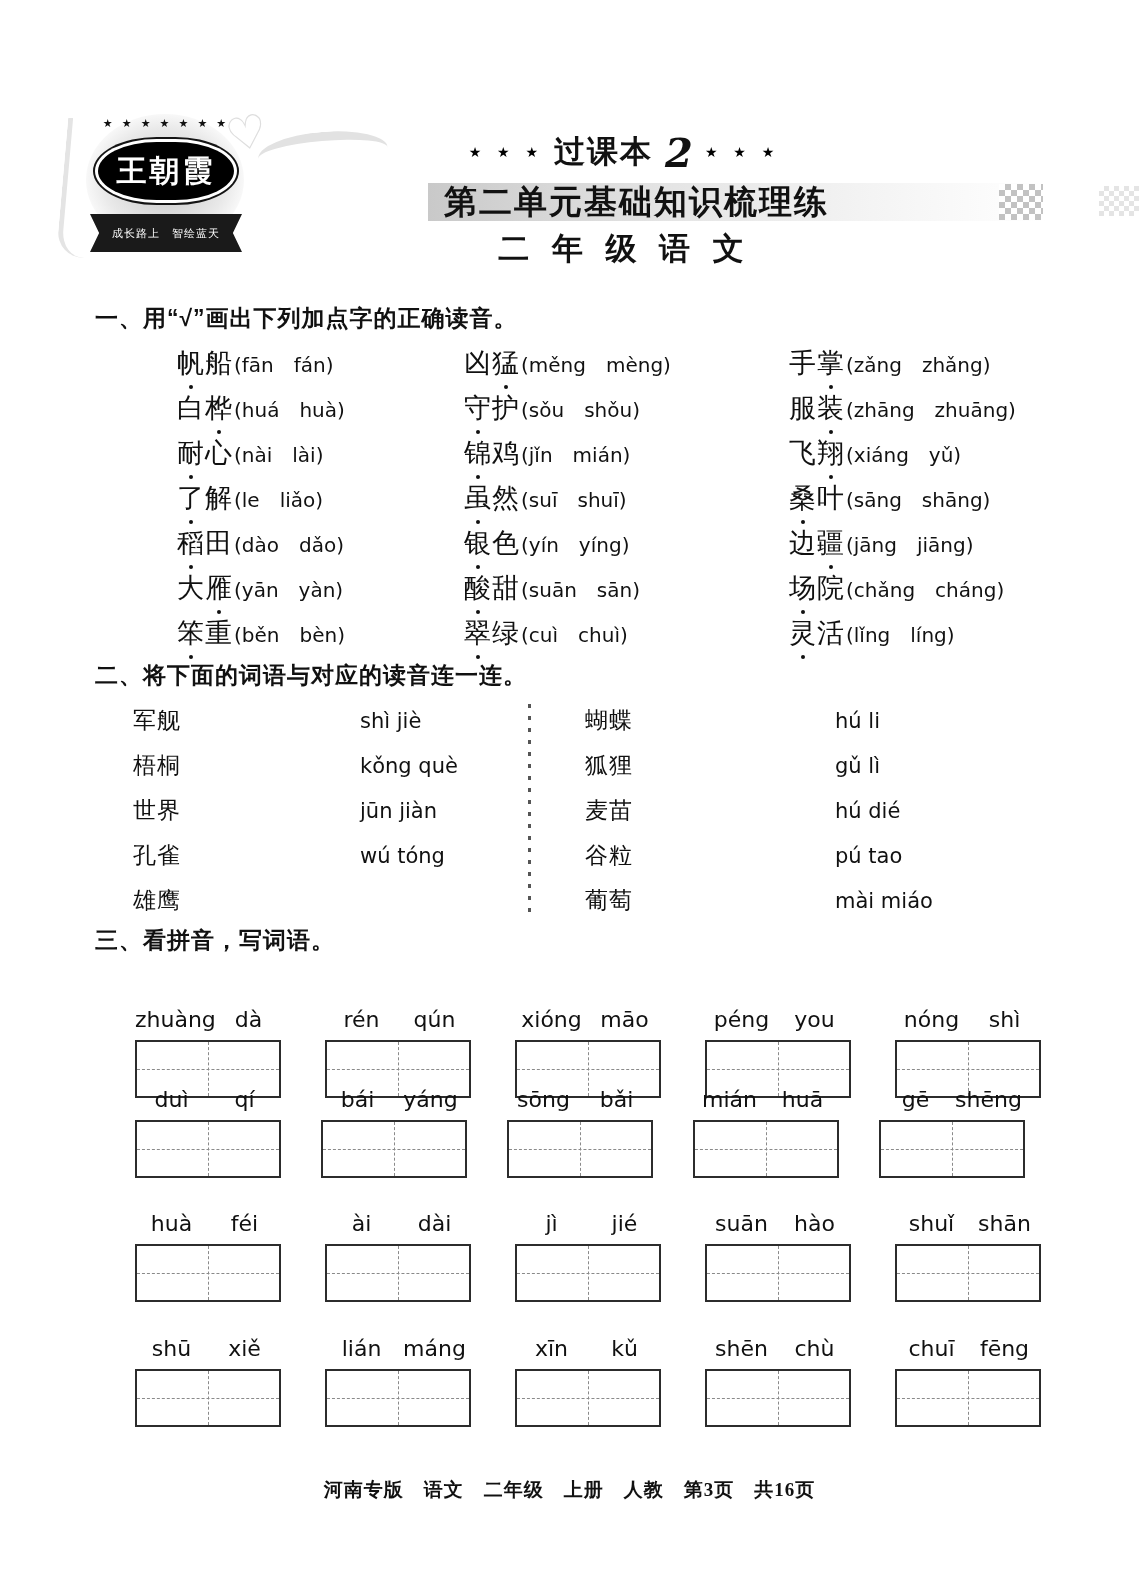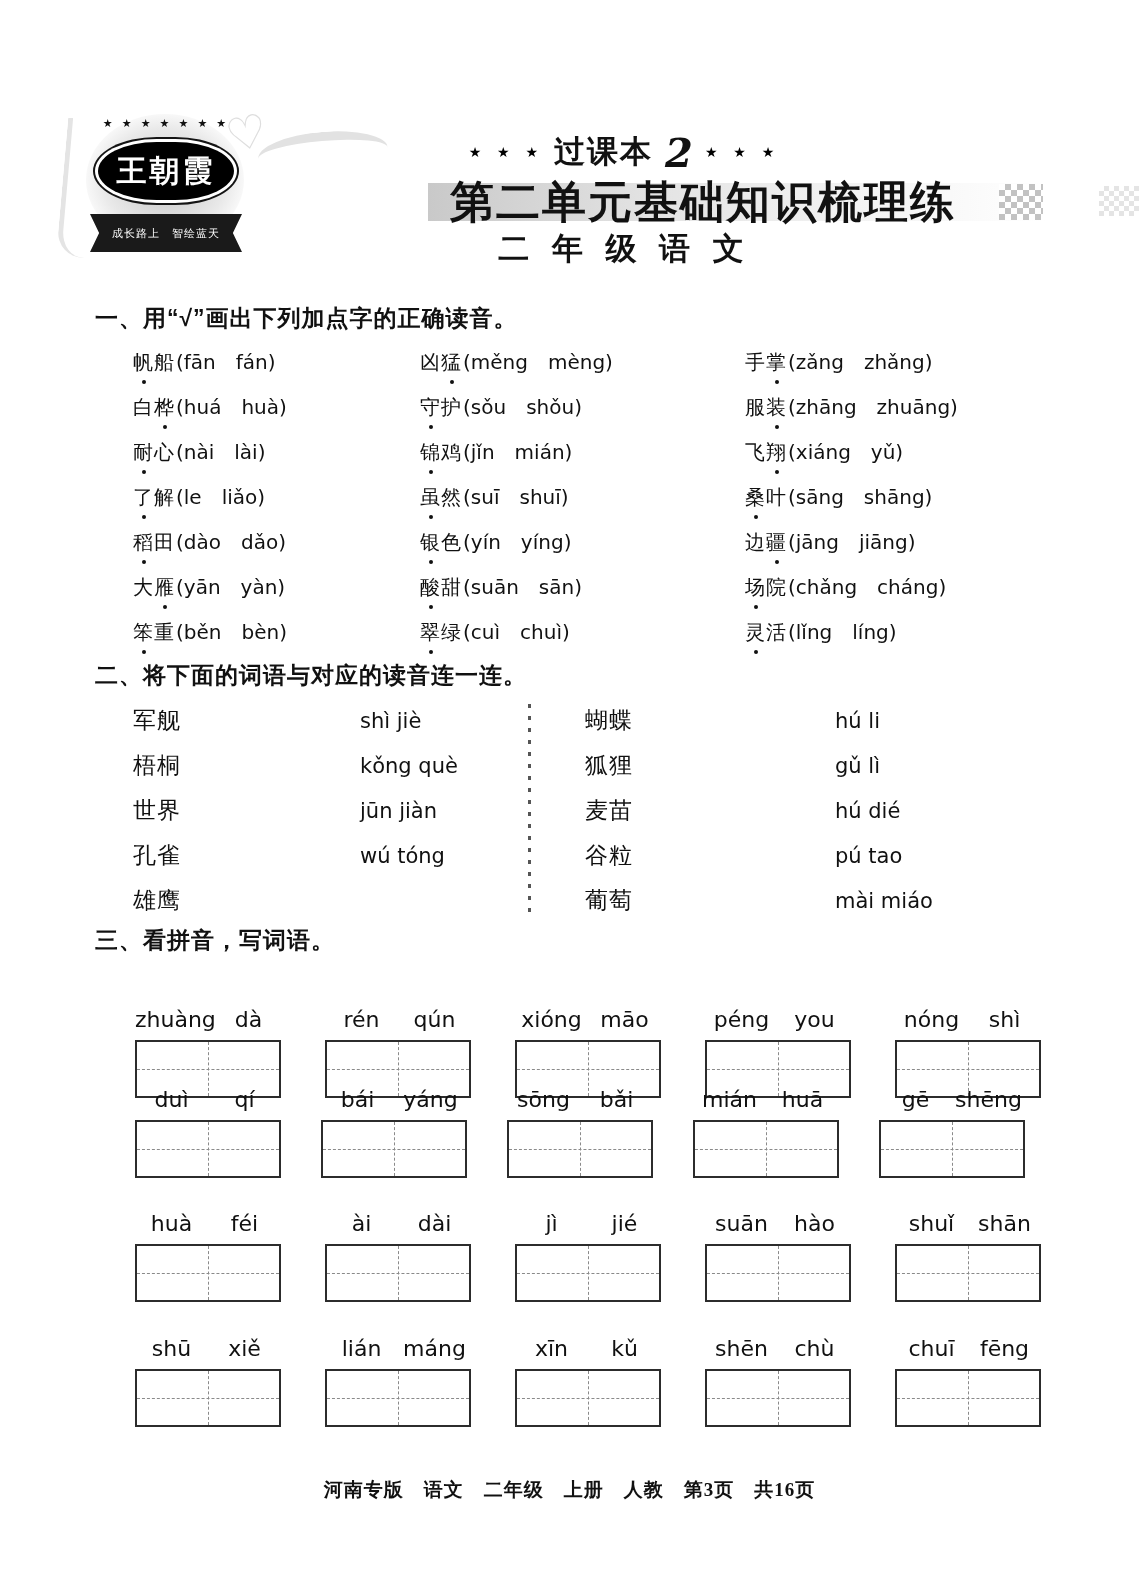--- a/index.html
+++ b/index.html
@@ -31,40 +31,40 @@
   
   .series-line { position:absolute; top:128px; left:110px; right:0; height:48px;
     display:flex; align-items:center; justify-content:center; gap:10px; z-index:3; }
   .series-stars { font-size:14px; letter-spacing:6px; color:#000; }
   .series-title { font-size:31px; font-weight:bold; letter-spacing:2px; }
   .series-num { font-family:"DejaVu Serif", serif; font-style:italic; font-weight:bold; font-size:40px; margin:0 2px; }
 
   .title-band { position:absolute; top:183px; left:428px; width:617px; height:38px;
     background:linear-gradient(90deg,#c9c9c9 0%,#e4e4e4 38%,#f4f4f4 72%,#ffffff 100%);
     display:flex; align-items:center; }
-  .main-title { font-size:44px; font-weight:bold; letter-spacing:2px; padding-left:22px; white-space:nowrap; }
+  .main-title { font-size:33px; font-weight:bold; letter-spacing:2px; padding-left:16px; white-space:nowrap; }
   .checker { position:absolute; right:2px; top:1px; width:44px; height:36px;
     background:conic-gradient(#c2c2c2 25%, #ffffff 0 50%, #c2c2c2 0 75%, #ffffff 0);
     background-size:12px 12px; }
   .checker-edge { position:absolute; right:0; top:186px; width:40px; height:30px; opacity:.45;
     background:conic-gradient(#c2c2c2 25%, #ffffff 0 50%, #c2c2c2 0 75%, #ffffff 0);
     background-size:10px 10px; }
 
   .grade-line { position:absolute; top:228px; left:110px; right:0; text-align:center;
     font-size:31px; font-weight:bold; letter-spacing:7px; }
 
   
   .sec-heading { position:absolute; left:95px; font-size:23px; font-weight:bold; letter-spacing:1px; }
   .h1 { top:303px; } .h2 { top:660px; } .h3 { top:925px; }
 
   
   #s1-items { position:absolute; left:133px; top:340px; display:grid;
     grid-template-columns:287px 325px 292px; grid-auto-rows:45px; align-items:center; }
   .s1-item { white-space:nowrap; }
-  .word { font-size:20px; letter-spacing:1px; }
+  .word { font-size:27px; letter-spacing:1px;margin-left:44px; }
   .char { position:relative; display:inline-block; }
   .char.dotted::after { content:""; position:absolute; left:50%; bottom:-8px; width:4px; height:4px;
     margin-left:-2px; border-radius:50%; background:#111; }
   .reading { font-family:"DejaVu Sans", sans-serif; font-size:20px; margin-left:1px; }
 
   
   .match-wrap { position:absolute; left:133px; top:698px; display:flex; align-items:stretch;text-align:center; }
   .m-col > div { height:45px; display:flex; align-items:center; }
   .m-word { font-size:23px; letter-spacing:1px; }
   .m-pinyin { font-family:"DejaVu Sans", sans-serif; font-size:21px; }

